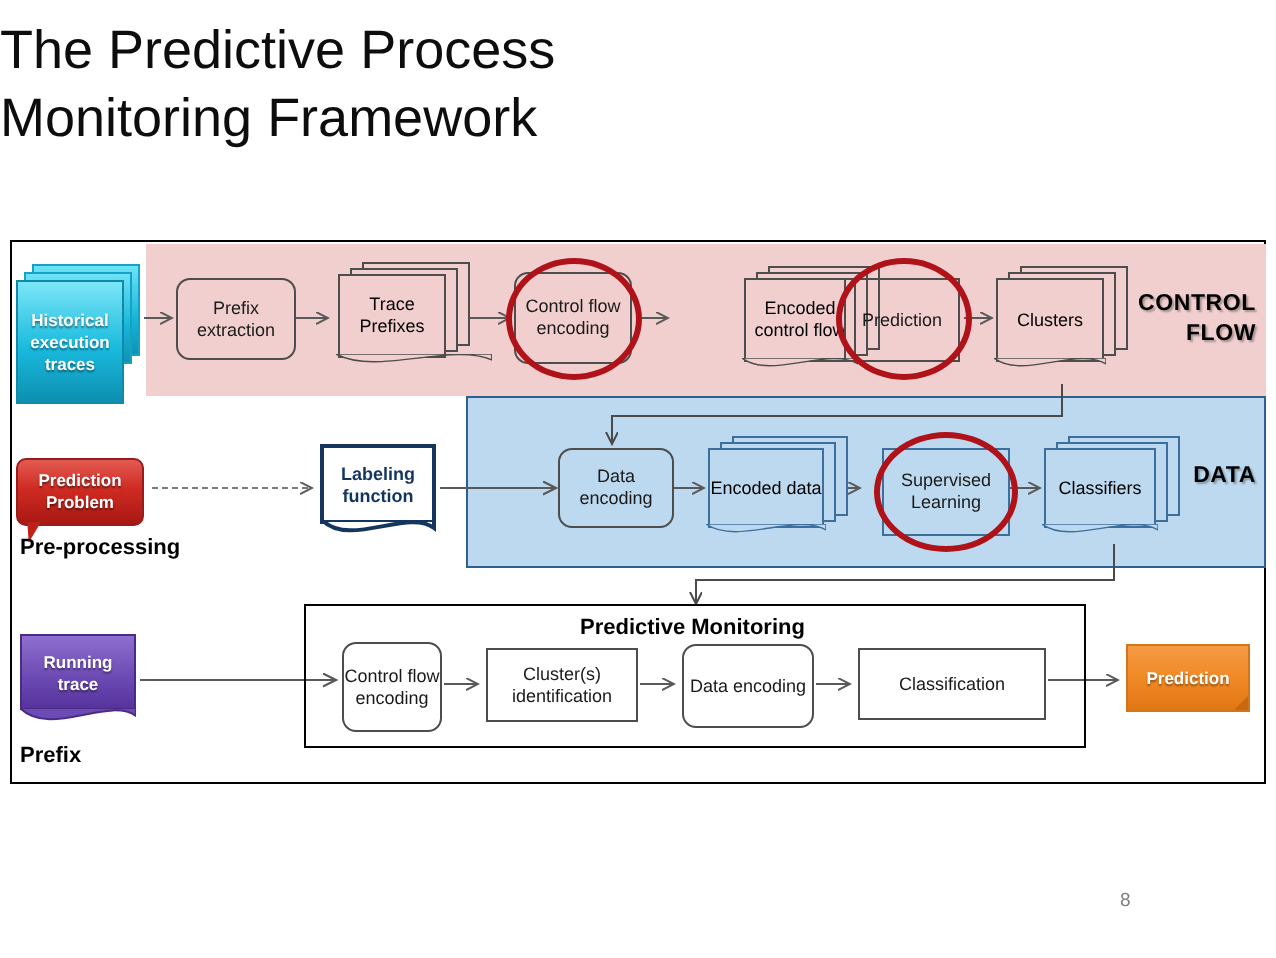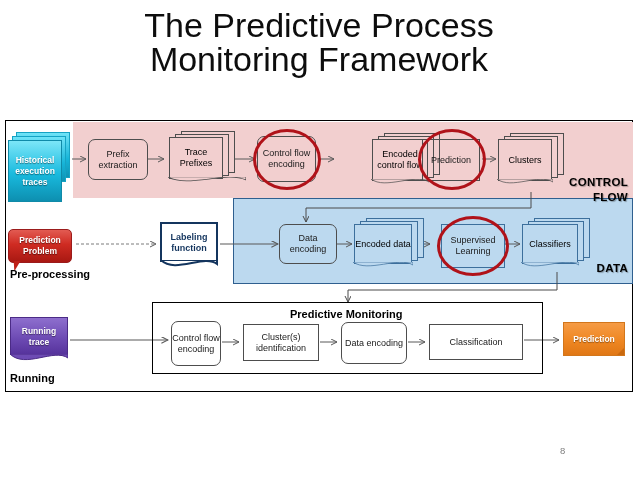--- a/index.html
+++ b/index.html
@@ -1,36 +1,36 @@
 <!DOCTYPE html>
 <html><head>
 <meta charset="utf-8">
 <style>
   html,body{margin:0;padding:0;background:#ffffff;}
   body{width:638px;height:479px;position:relative;overflow:hidden;
        font-family:"Liberation Sans","DejaVu Sans",sans-serif;color:#000;}
 
   
-  #title{position:absolute;left:0;top:8px;width:638px;text-align:center;
-         font-size:34px;line-height:34px;color:#0d0d0d;font-weight:400;}
+  #title{position:absolute;left:0;top:8px;width:638px;text-align:left;
+         font-size:27px;line-height:34px;color:#0d0d0d;font-weight:400;}
   #title span{display:block;}
 
   
   #frame{position:absolute;left:5px;top:120px;width:628px;height:272px;
          border:1.5px solid #000;box-sizing:border-box;background:#fff;}
 
   
   .band{position:absolute;box-sizing:border-box;}
   #band-cf{left:73px;top:122px;width:560px;height:76px;background:#f2cfcf;}
   #band-data{left:233px;top:198px;width:400px;height:86px;background:#bcd9ef;
              border:1.5px solid #2f5f8f;}
 
   
   .lane-caption{position:absolute;font-weight:bold;font-size:11.5px;
-                letter-spacing:.3px;text-shadow:1px 1px 1px rgba(0,0,0,.30);margin-top:30px;}
+                letter-spacing:.3px;text-shadow:1px 1px 1px rgba(0,0,0,.30);}
   #cap-cf{left:566px;top:145px;width:62px;text-align:right;line-height:15px;}
   #cap-data{left:566px;top:232px;width:62px;text-align:right;}
 
   .stage-caption{position:absolute;font-weight:bold;font-size:11px;color:#000;}
   #cap-pre{left:10px;top:268px;}
   #cap-run{left:10px;top:372px;}
   #cap-pm{left:290px;top:308px;font-size:11px;}
 
   
   .node{position:absolute;box-sizing:border-box;display:flex;
@@ -273,21 +273,21 @@
 <div class="lane-caption" id="cap-data">DATA</div>
 
 <div id="running">
   <div class="box">
     <span>Running trace</span>
   </div>
   <svg style="position:absolute;left:0;top:37px;width:58px;height:12px;" viewBox="0 0 58 12" preserveAspectRatio="none">
     <path d="M0,0 C15,15 44,-6 58,4 L58,0 L0,0 Z" fill="#6d4bb4" stroke="#4b2b86" stroke-width="1"></path>
   </svg>
 </div>
-<div class="stage-caption" id="cap-run">Running</div>
+<div class="stage-caption" id="cap-run">Prefix</div>
 
 <div id="pm-box"></div>
 <div class="stage-caption" id="cap-pm">Predictive Monitoring</div>
 
 <div class="node rounded" style="left:171px;top:321px;width:50px;height:45px;">
   <span>Control flow encoding</span>
 </div>
 
 <div class="node rect" style="left:243px;top:324px;width:76px;height:37px;">
   <span>Cluster(s) identification</span>

